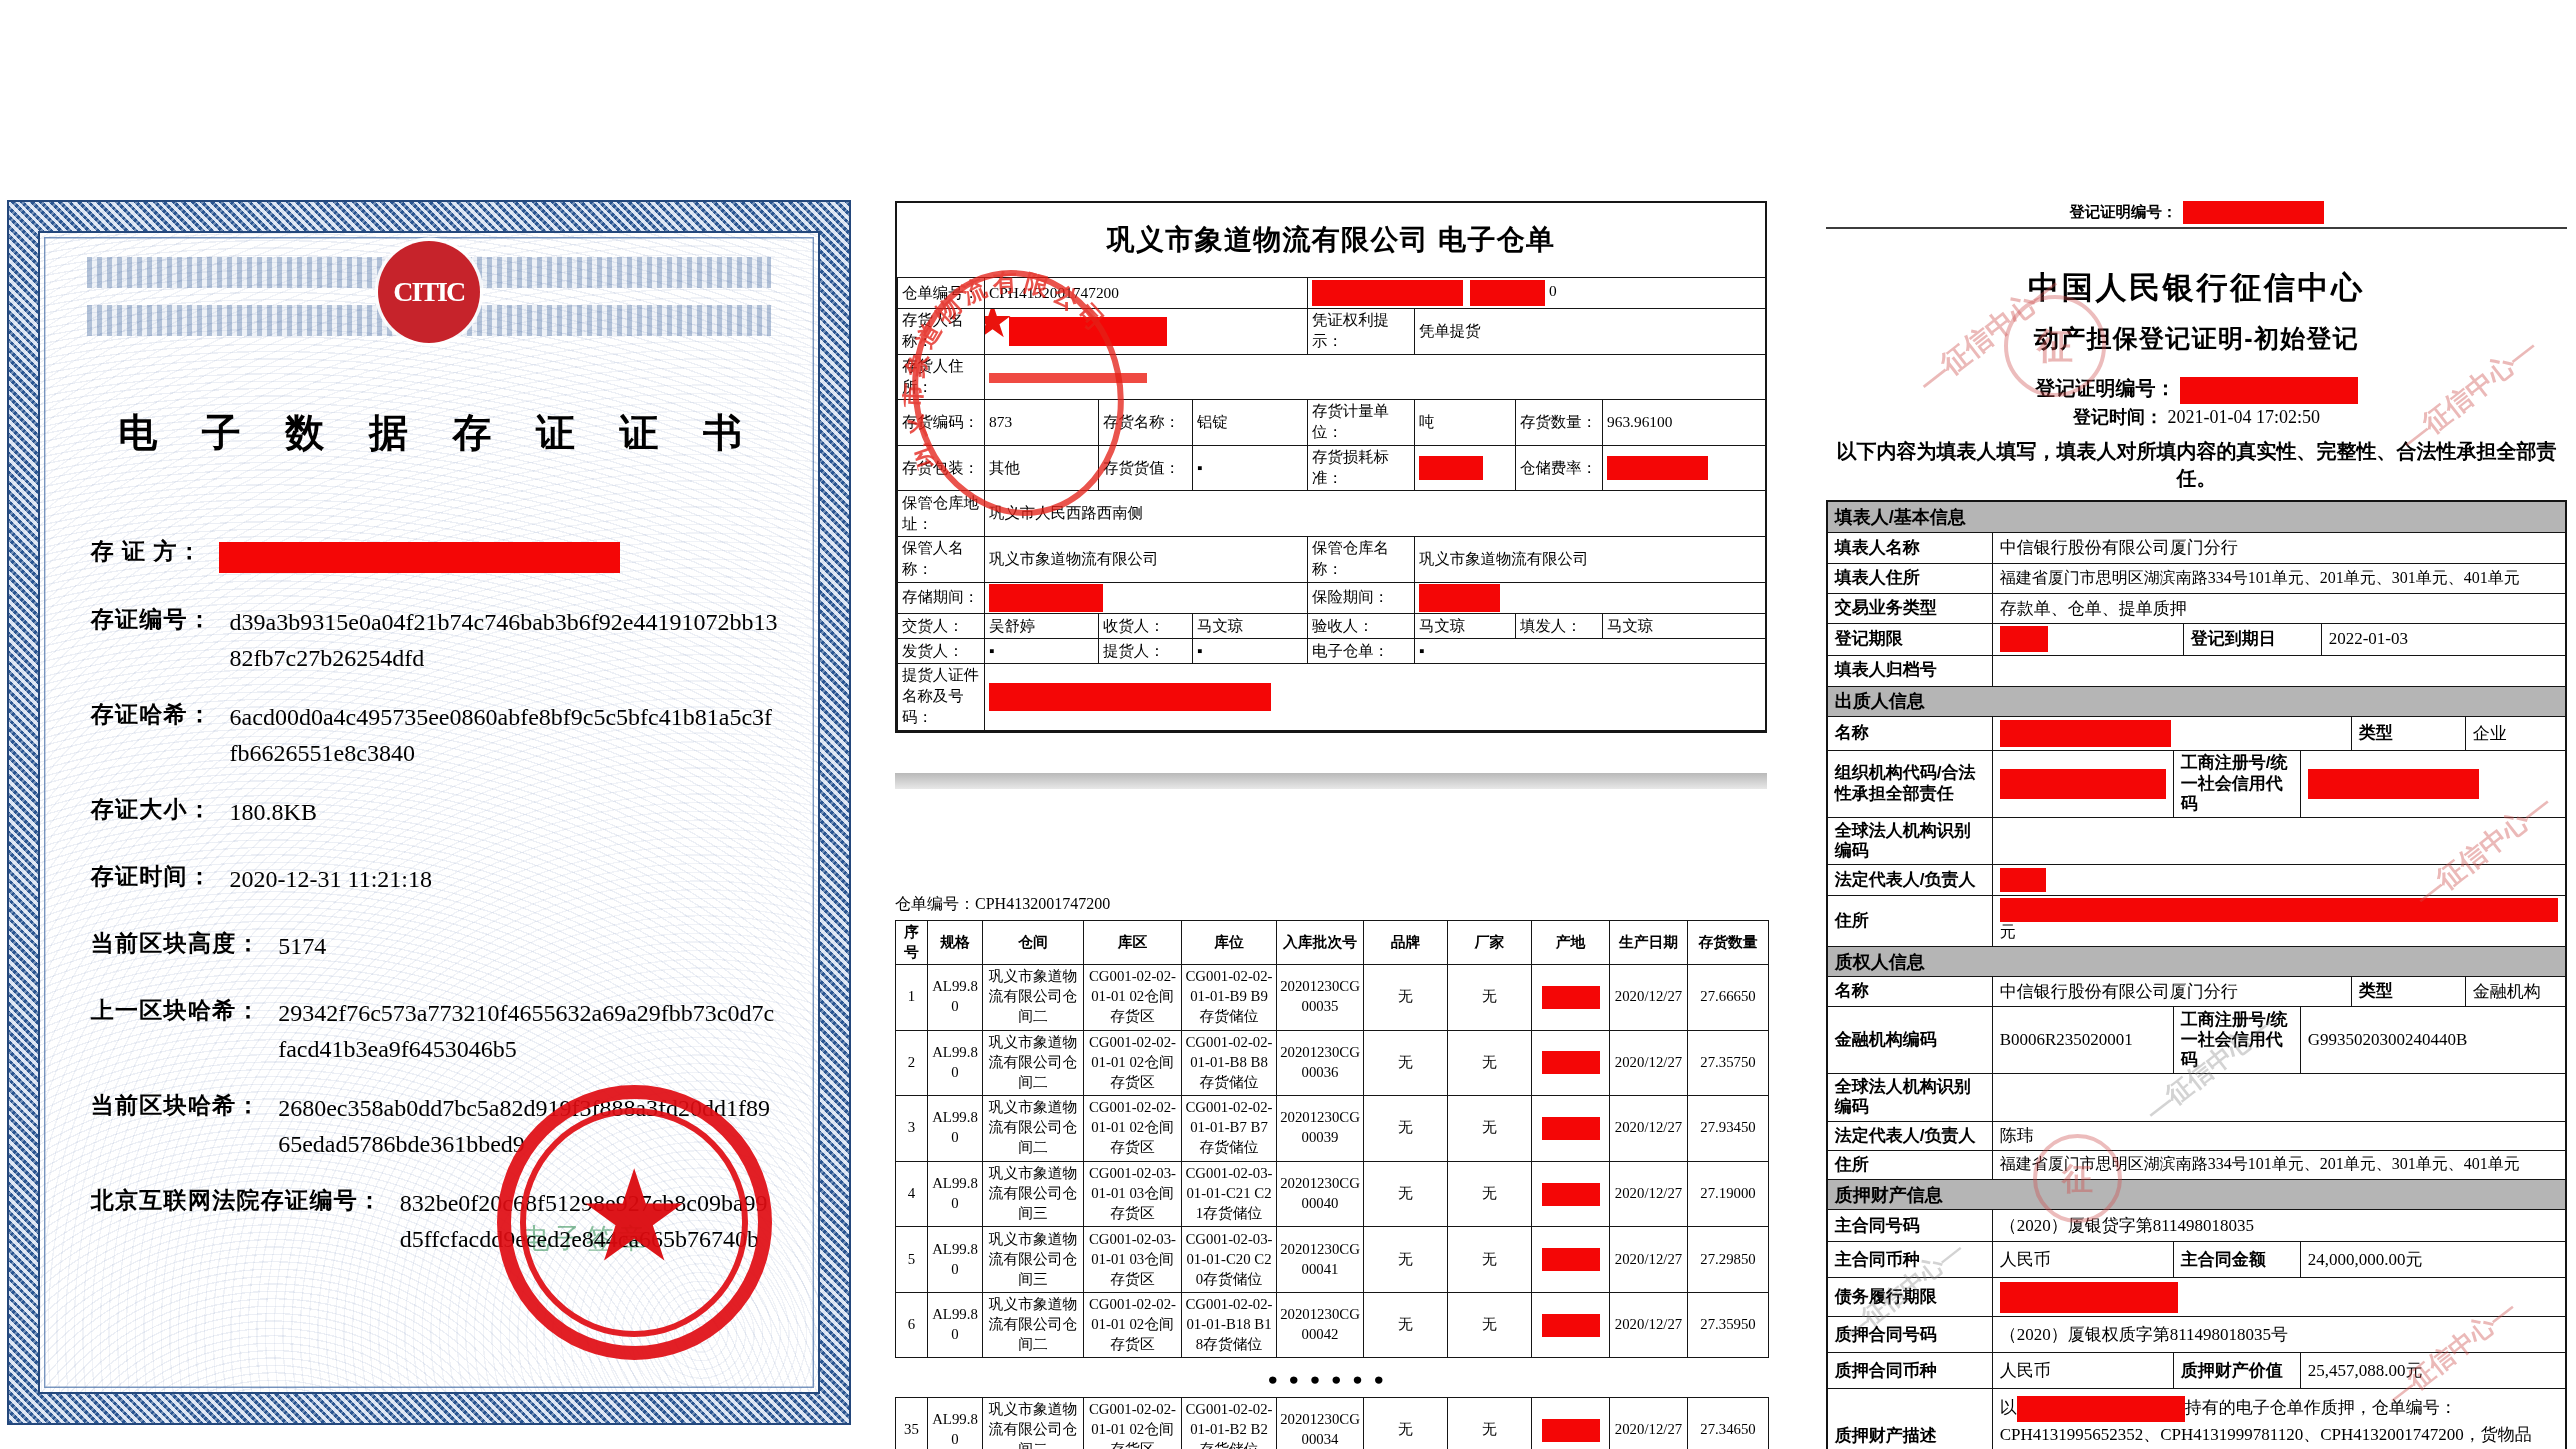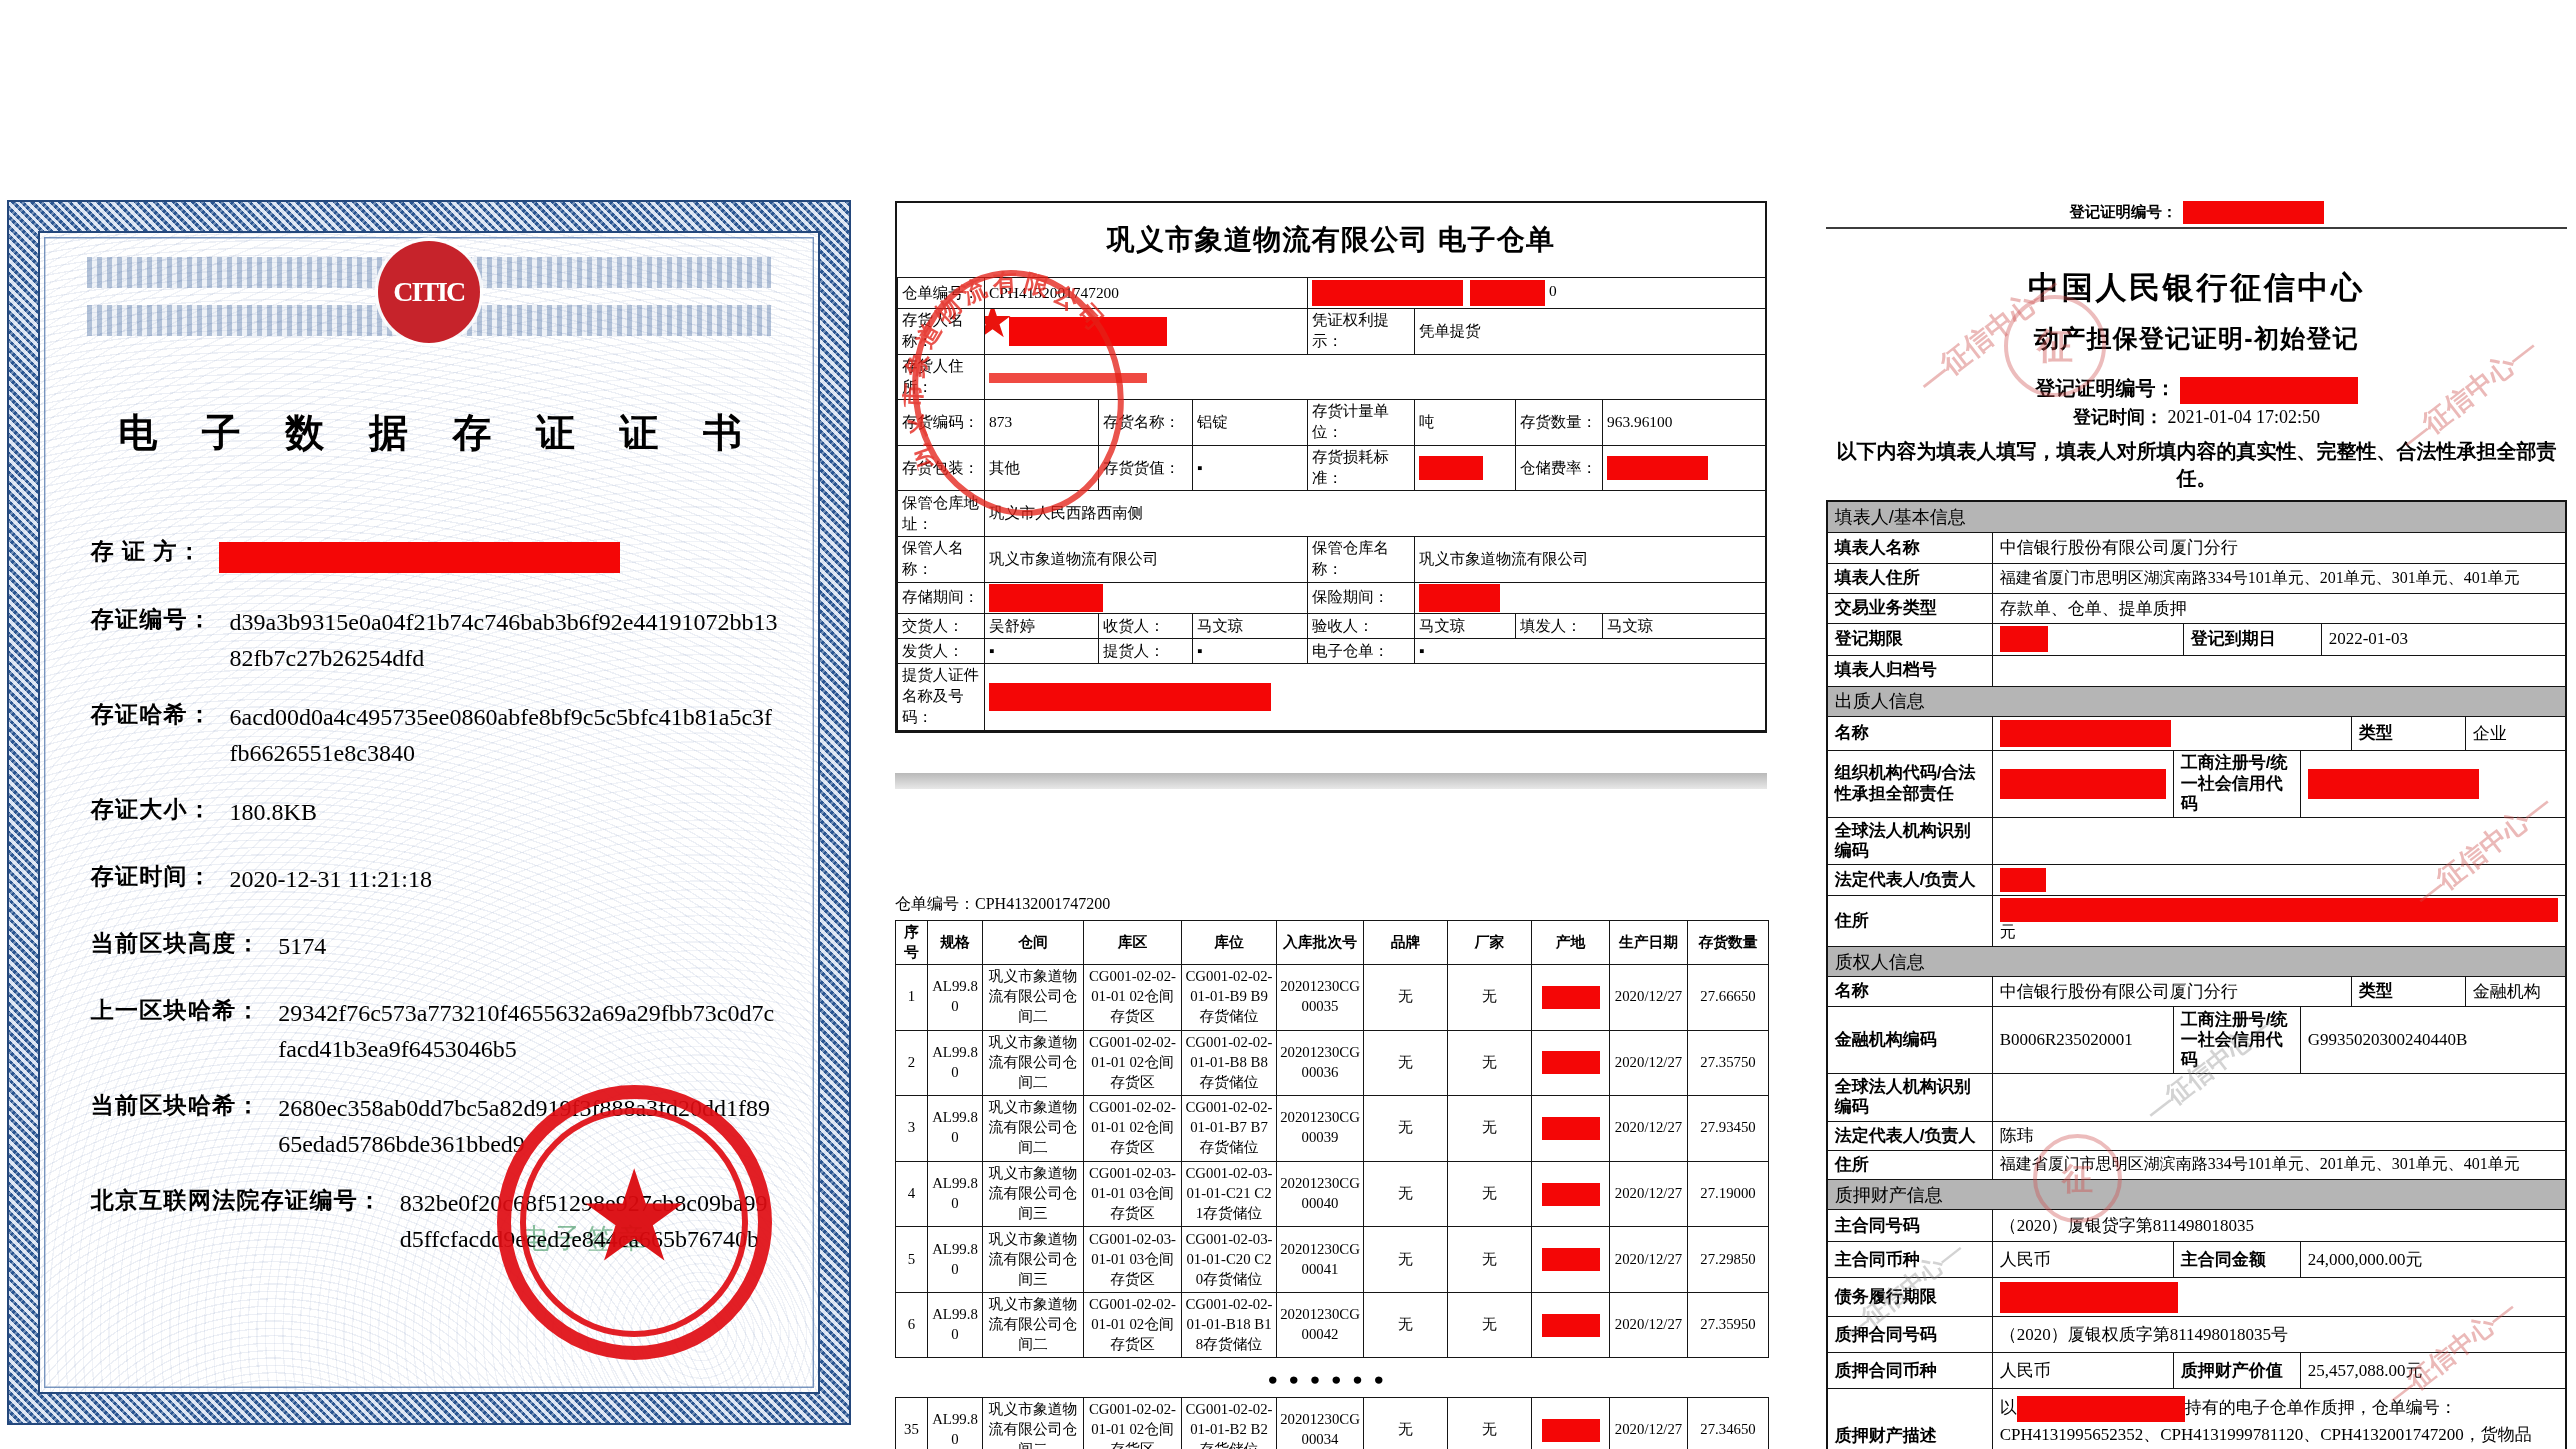--- a/index.html
+++ b/index.html
@@ -96,21 +96,21 @@
   .r-timeline .lab{font-family:"Liberation Sans",sans-serif;font-weight:bold;}
   .r-notice{margin-top:9.4px;text-align:center;font-family:"Liberation Sans",sans-serif;
       font-weight:bold;font-size:20px;}
   .r-table{margin-top:8px;border:2.7px solid #141414;}
   .rrow{display:grid;border-top:1.7px solid #141414;min-height:29.5px;}
   .rrow:first-child{border-top:none;}
   .rcell{border-left:1.7px solid #141414;padding:2.7px 6.7px;display:flex;align-items:center;
       font-size:17px;flex-wrap:wrap;}
   .rcell:first-child{border-left:none;}
   .rlab{font-family:"Liberation Sans",sans-serif;font-weight:bold;line-height:1.2;}
-  .rsec{background:#b5b5b5;font-family:"Liberation Sans",sans-serif;font-weight:normal;
+  .rsec{background:#b5b5b5;font-family:"Liberation Sans",sans-serif;font-weight:bold;
       font-size:18px;padding:2px 6.7px;display:flex;align-items:center;min-height:24px;}
   .rt-full{grid-template-columns:164px 1fr;}
   .rt-pa{grid-template-columns:164px 359px 114px 1fr;}
   .rt-pb{grid-template-columns:164px 181px 127px 1fr;}
   .rt-pc{grid-template-columns:164px 191px 138px 1fr;}
 
   .wm{position:absolute;color:rgba(205,80,78,.40);font-family:"Liberation Sans",sans-serif;
       font-weight:bold;white-space:nowrap;pointer-events:none;z-index:0;}
   .wm-gray{color:rgba(130,130,130,.35);}
   .wm-ring{position:absolute;border:4.7px solid rgba(205,80,78,.38);border-radius:50%;

